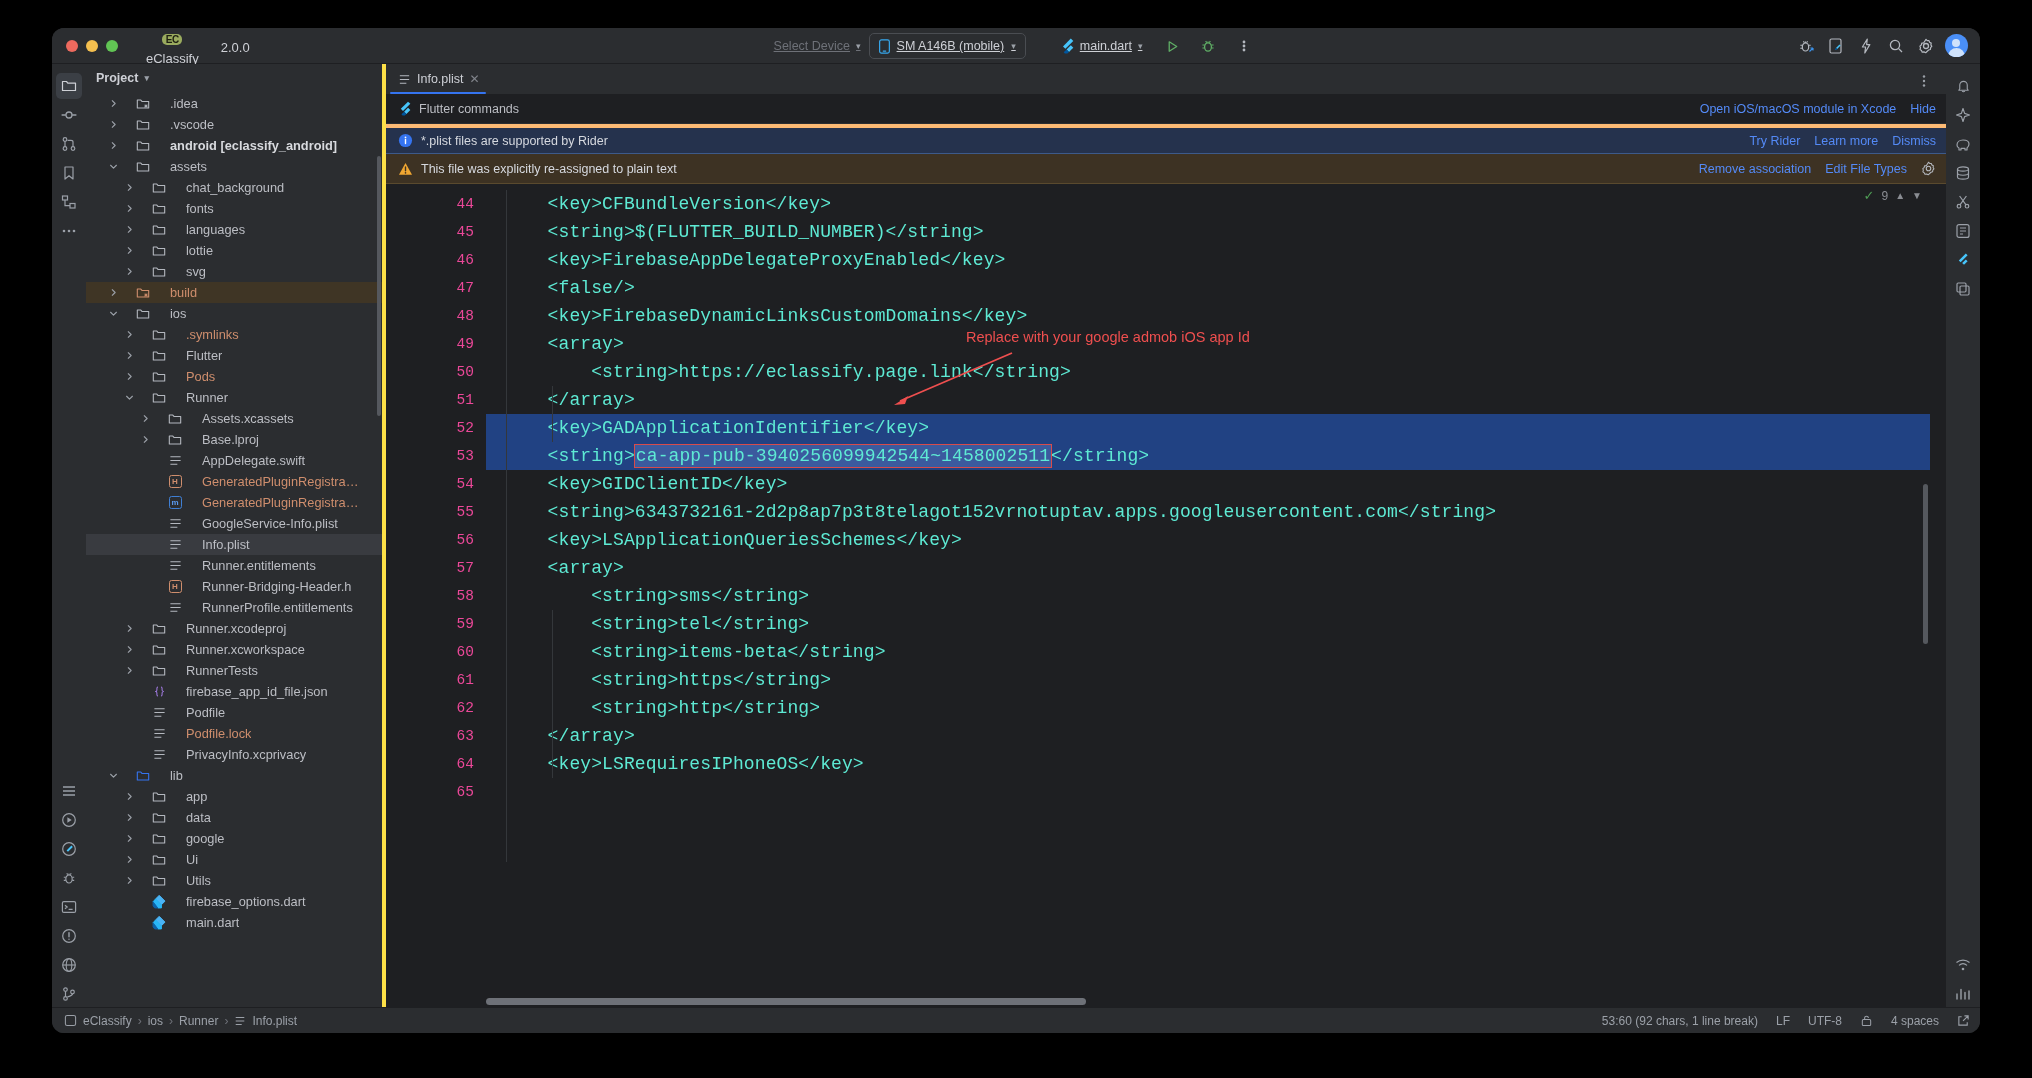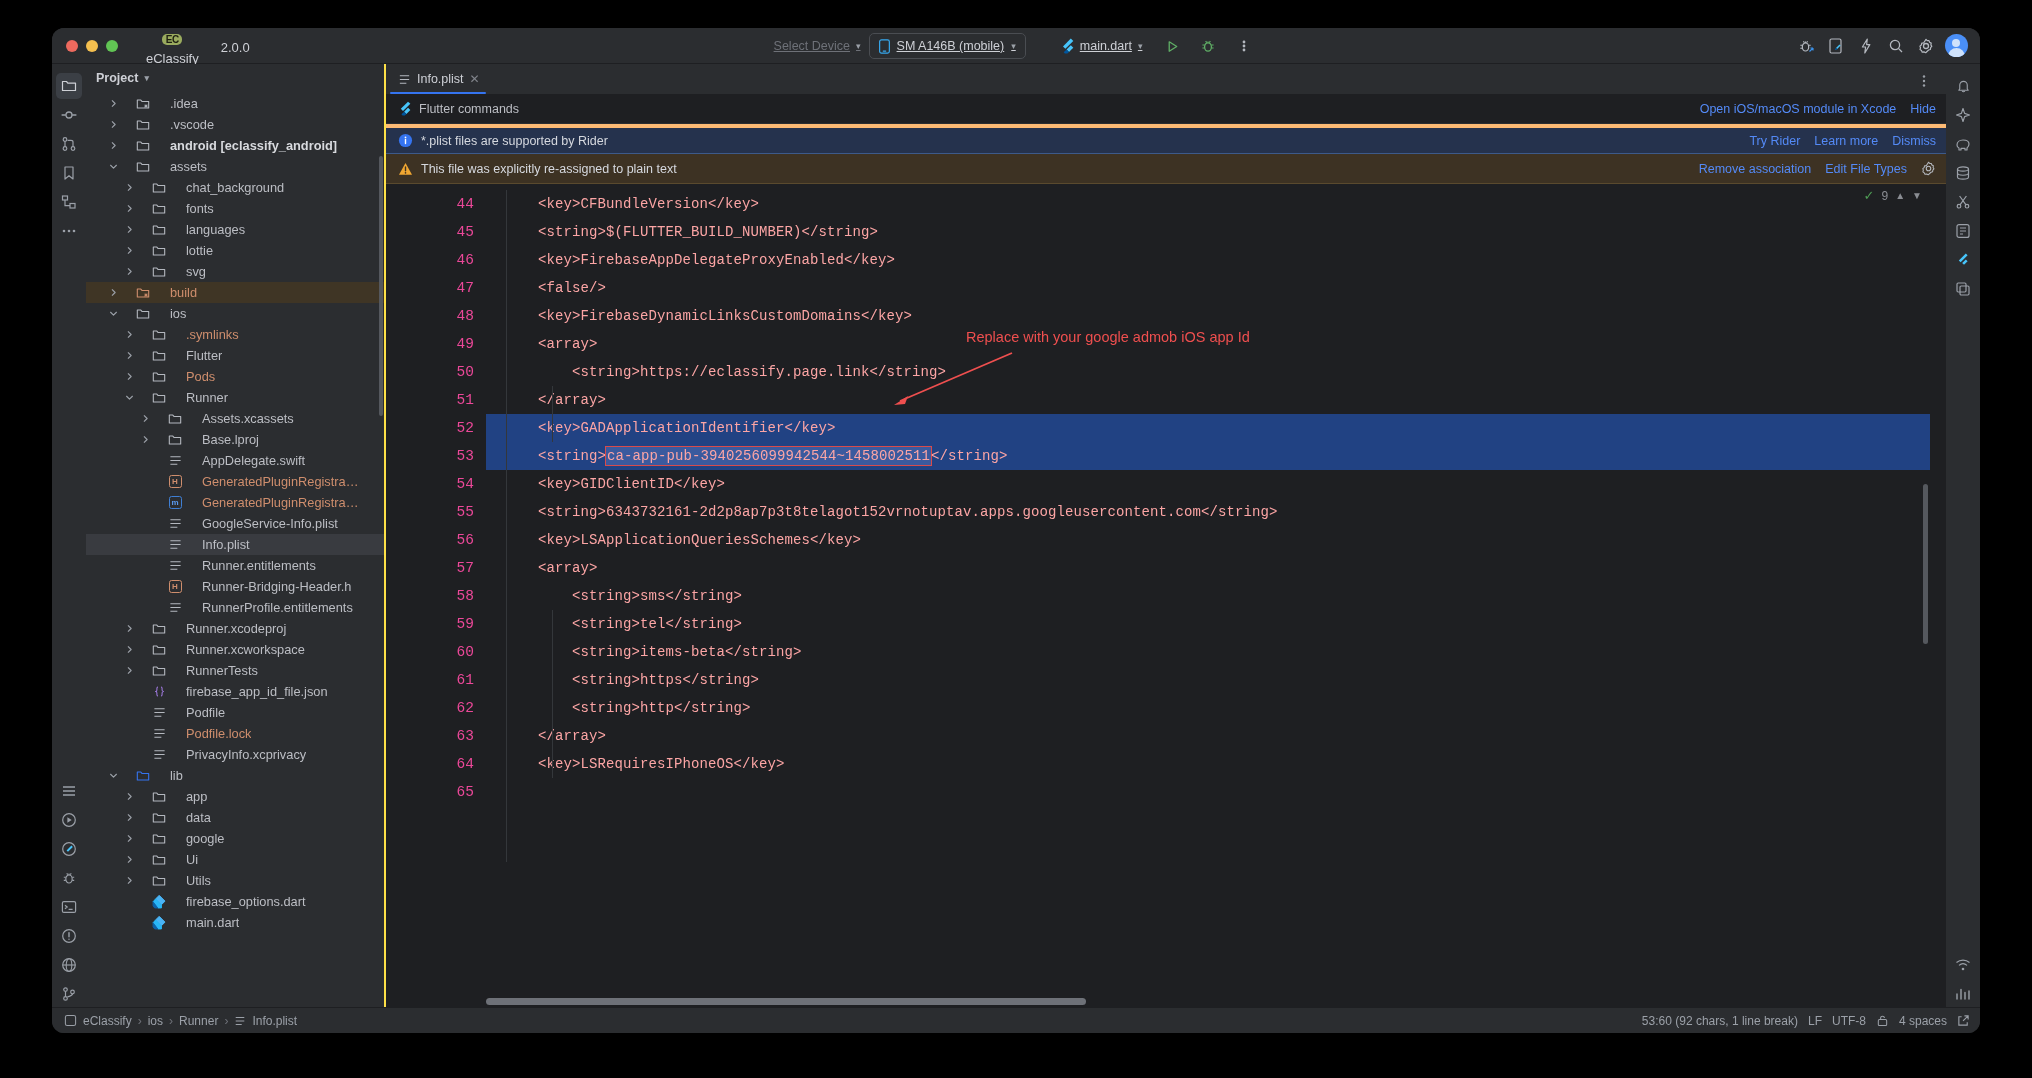--- a/index.html
+++ b/index.html
@@ -67,21 +67,21 @@
   .rail-ic{
     width:26px;height:26px;display:flex;align-items:center;justify-content:center;
     color:#9ba0a8; border-radius:5px; cursor:default;
   }
   .rail-ic.active{background:#3b3f45;}
   .rail-sp{flex:1;}
 
   
   .projpanel{
     width:300px; background:#2b2d30; display:flex; flex-direction:column;
-    flex-shrink:0; border-right:2px solid #fde047; position:relative;
+    flex-shrink:0; border-right:4px solid #fde047; position:relative;
   }
   .panelhead{
     height:28px; min-height:28px; display:flex; align-items:center;
     padding:0 10px; gap:6px; color:#ced0d6; font-size:12.5px; font-weight:bold;
   }
   .tree{
     flex:1; overflow:hidden; position:relative;
     font-size:12.8px; color:#bcbec4; padding-top:1px;
   }
   .row{
@@ -136,22 +136,22 @@
   .codearea{flex:1; position:relative; overflow:hidden; background:#1e1f22; display:flex;}
   .gutter{
     width:100px; flex-shrink:0; background:#1e1f22; position:relative;
     font-family:"Liberation Mono", monospace; font-size:14.5px; color:#ec4899;
     padding-top:6px;
   }
   .gline{height:28px; display:flex; align-items:center; justify-content:flex-end; padding-right:12px; position:relative;}
   .bulb{position:absolute;right:-22px;top:7px;}
   .codepane{
     flex:1; position:relative; overflow:hidden;
-    font-family:"Liberation Mono", monospace; font-size:14px;
-    color:#fca5a5; padding-top:6px; letter-spacing:0.1px;
+    font-family:"Liberation Mono", monospace; font-size:18px;
+    color:#5eead4; padding-top:6px; letter-spacing:0.1px;
   }
   .cline{height:28px; display:flex; align-items:center; padding-left:18px; white-space:pre;}
   .cline.hl{background:#214283;}
   .sel-chip{background:#3b5a9e;}
   .boxed{outline:1.5px solid #d84b4b; padding:1px 1px;}
   .guide{position:absolute;left:20px;width:1px;background:#34373b;}
 
   .anno{
     position:absolute; color:#ef4f4f; font-size:14.5px;
     font-family:"Liberation Sans", sans-serif; white-space:nowrap;
@@ -166,21 +166,21 @@
   .green-check{color:#4f9e55;font-size:13px;}
 
   
   .statusbar{
     height:26px;min-height:26px;background:#2b2d30;display:flex;align-items:center;
     padding:0 10px 0 12px; gap:8px; color:#9ba0a8; font-size:12px;
     border-top:1px solid #1e1f22;
   }
   .crumb{display:flex;align-items:center;gap:6px;}
   .crumb-sep{color:#6e7178;}
-  .status-right{margin-left:auto;display:flex;align-items:center;gap:10px;}
+  .status-right{margin-left:auto;display:flex;align-items:center;gap:18px;}
   svg{display:block;}
 </style>
 </head>
 <body>
 
 <div id="window">
 
   <div class="titlebar">
     <div class="lights">
       <div class="light l-red"></div>

